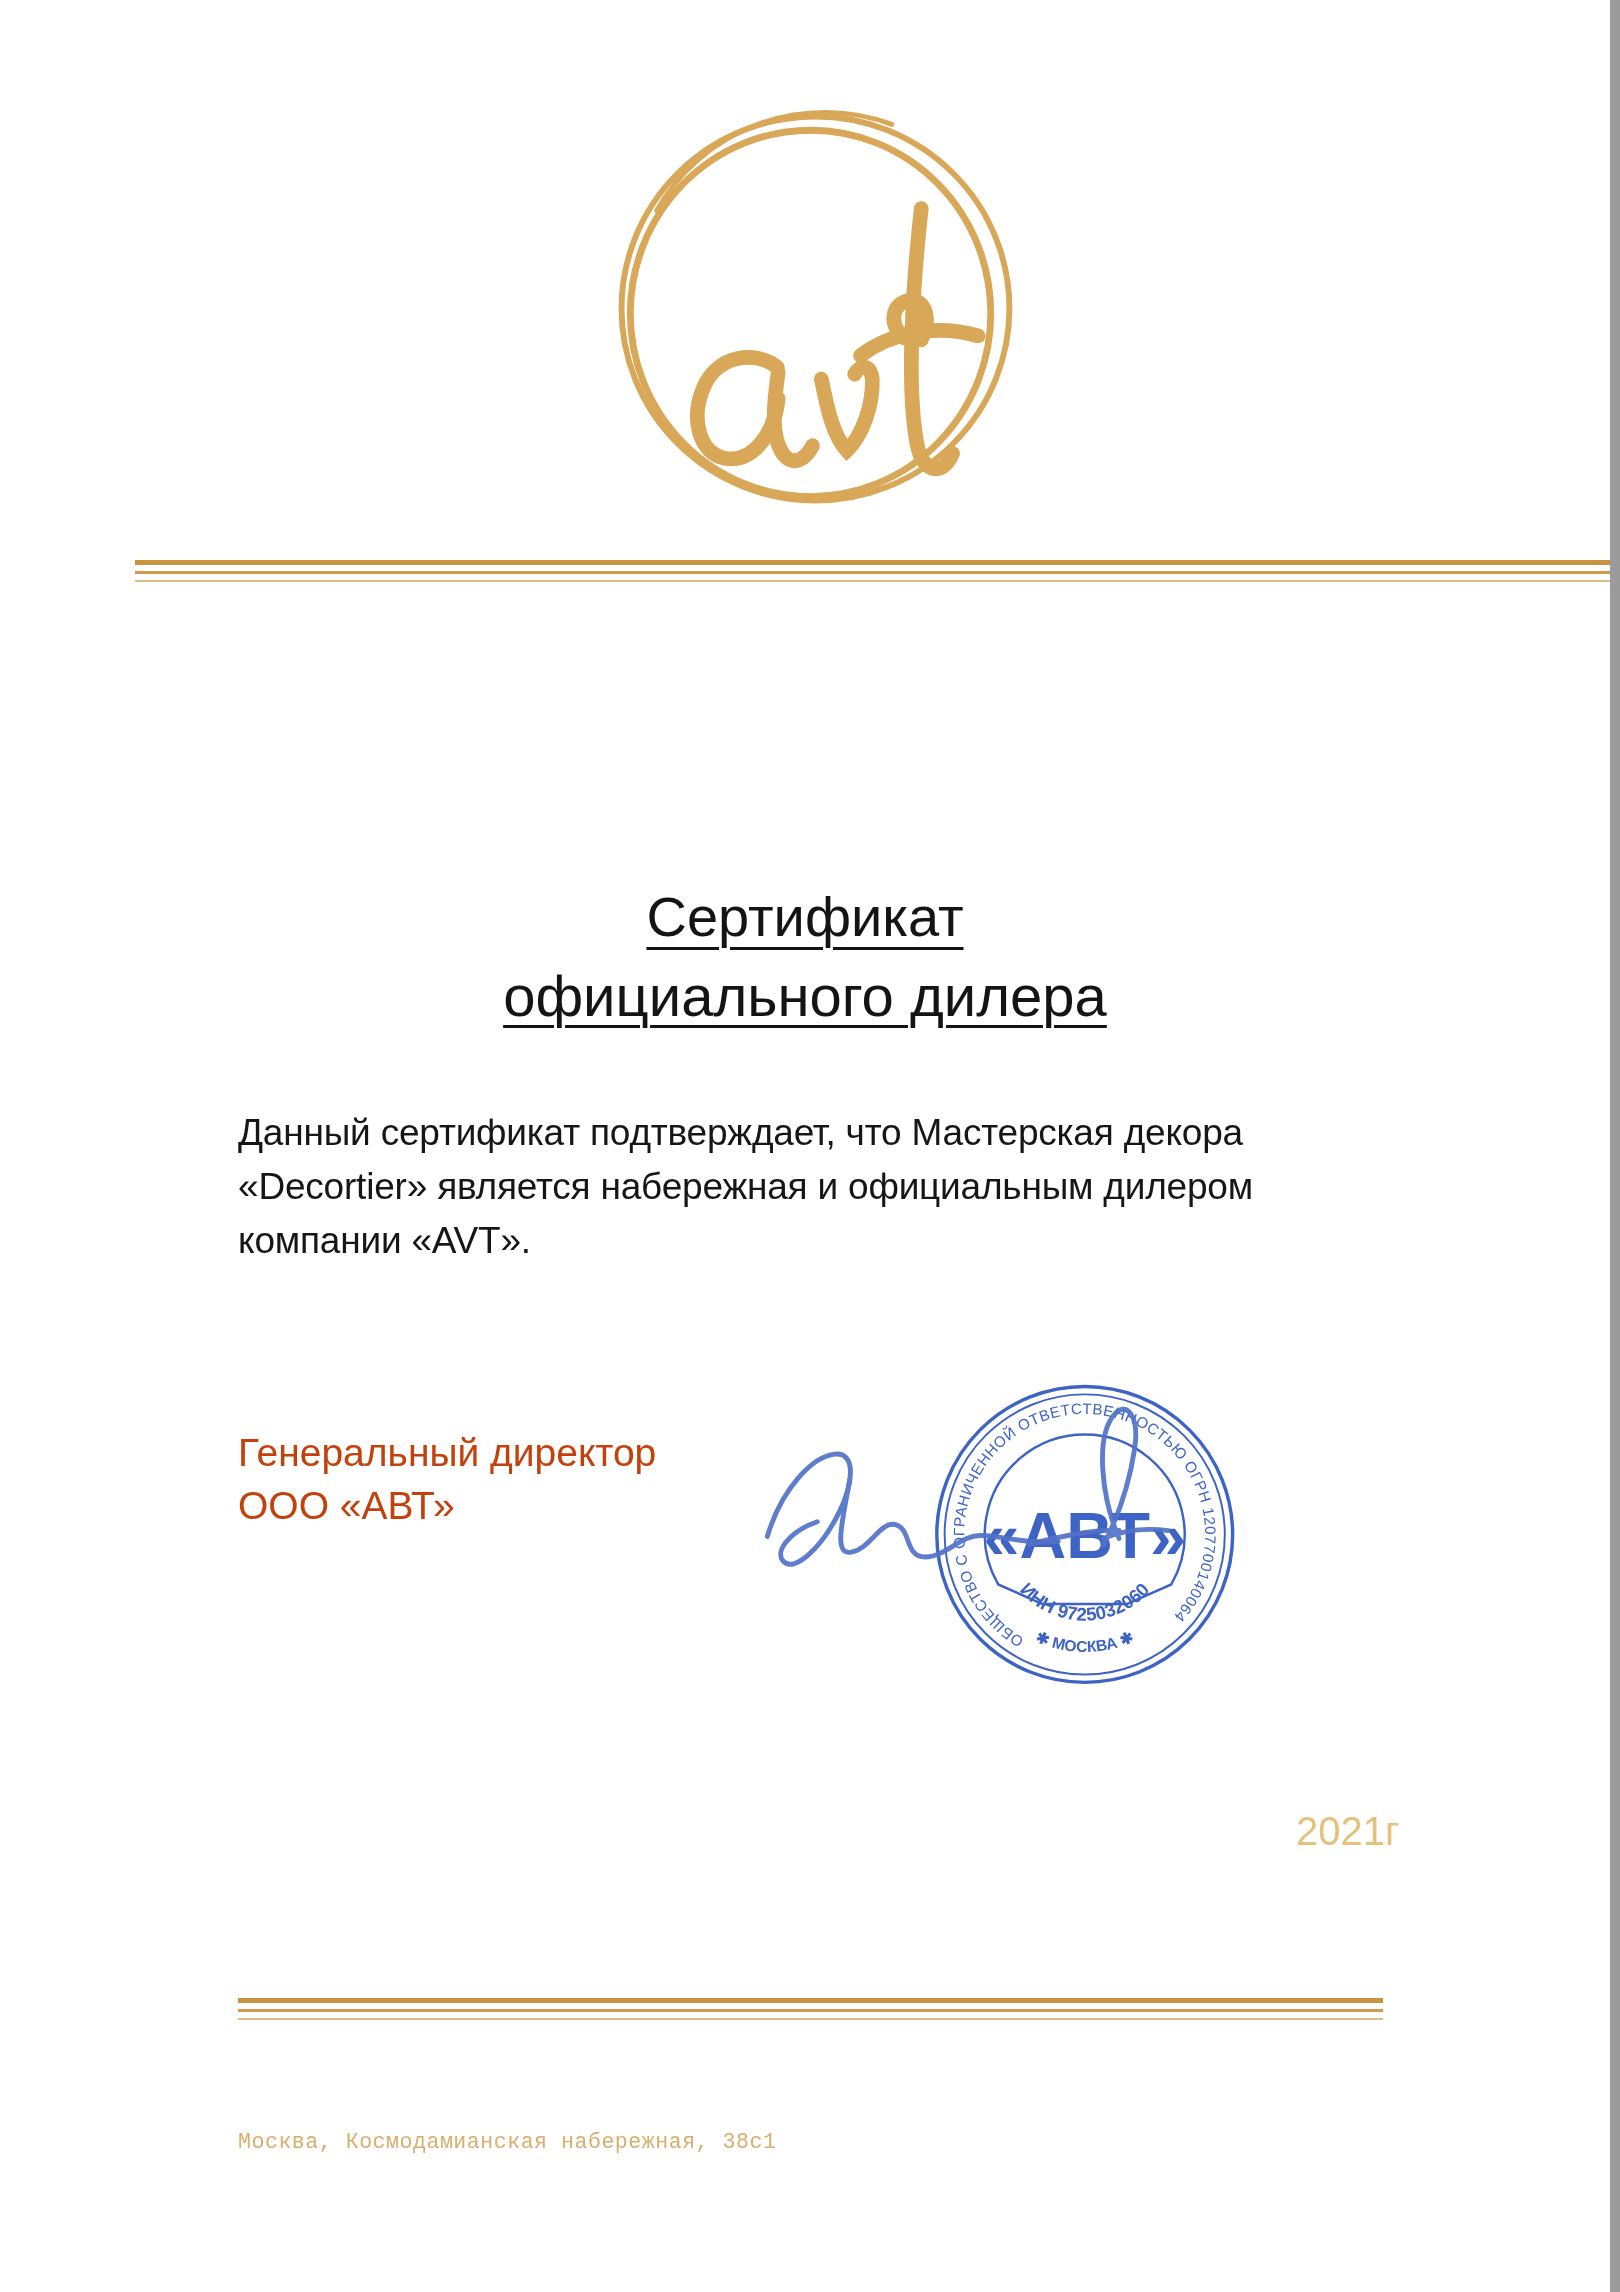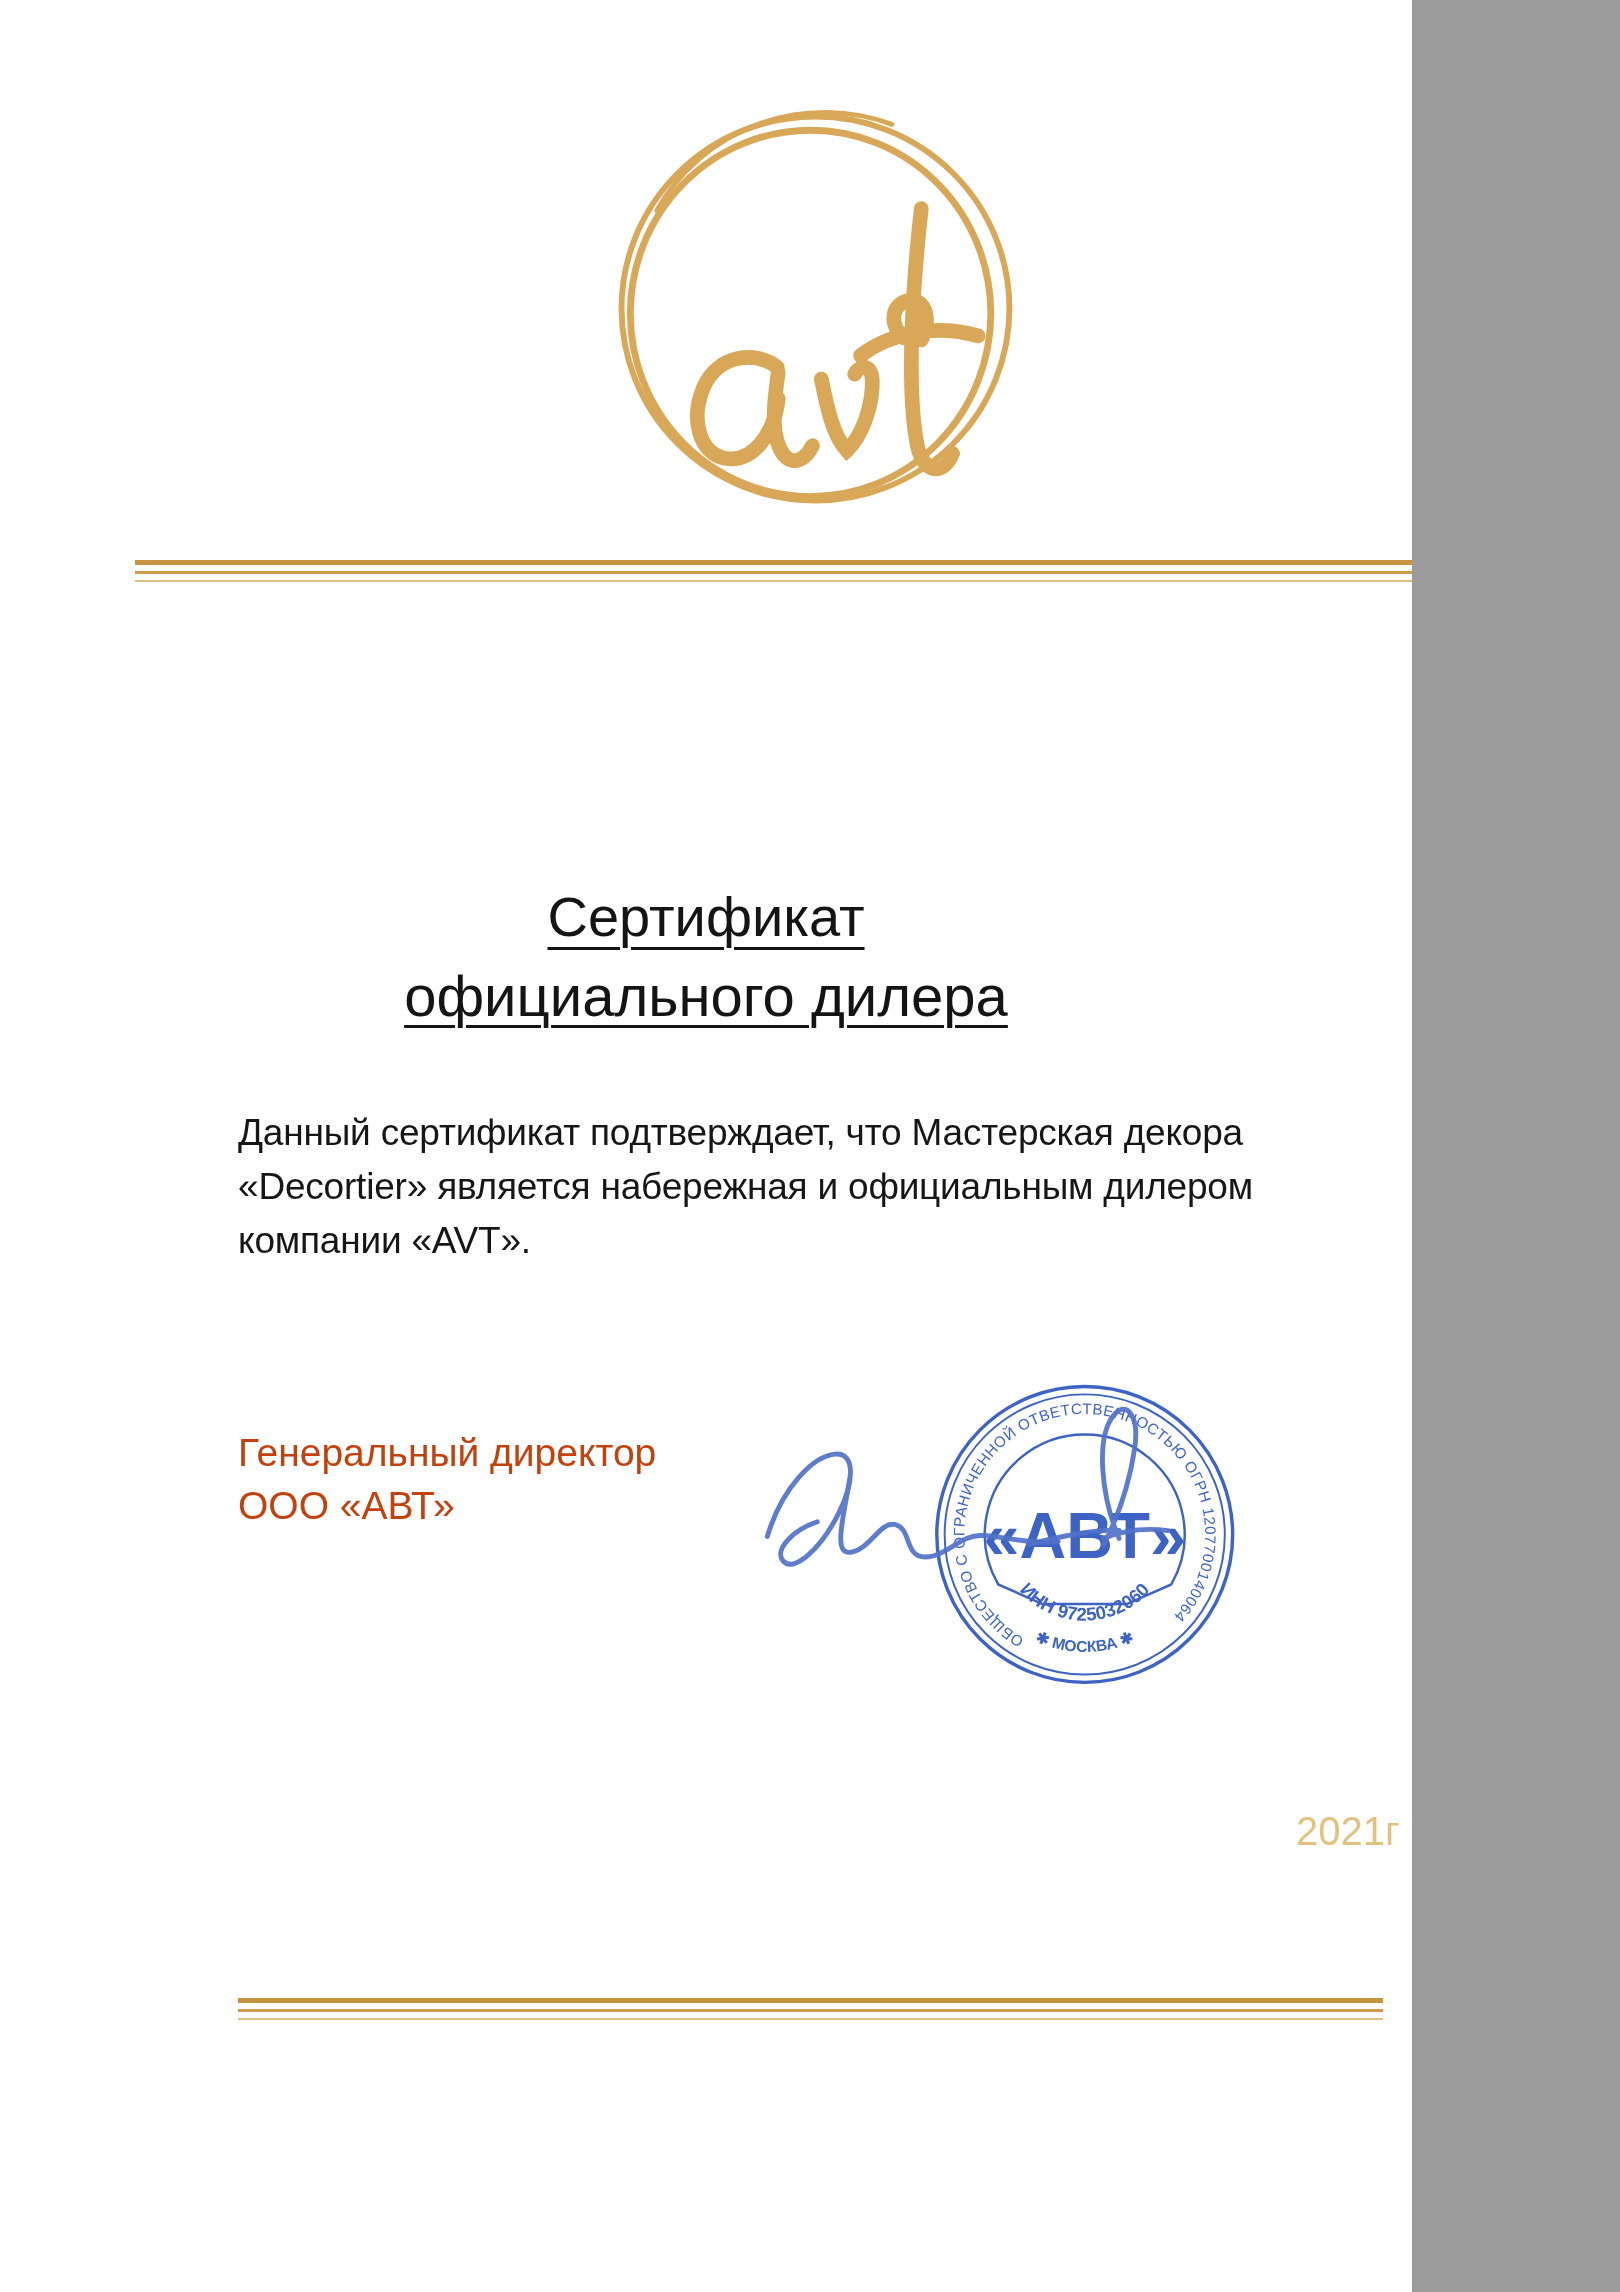--- a/index.html
+++ b/index.html
@@ -1,18 +1,18 @@
 <!DOCTYPE html>
 <html><head>
 <meta charset="utf-8">
 <style>
   html,body{margin:0;padding:0;background:#9b9b9b;}
   #page{
     position:relative;
-    width:1412px;height:2293px;
+    width:1610px;height:2293px;
     background:#ffffff;
     font-family:"Liberation Sans",sans-serif;
     overflow:hidden;
   }
   .abs{position:absolute;}
 
   
   .sep .l1{height:4.9px;background:#c9943f;}
   .sep .l2{height:2.9px;background:#cf9c4b;margin-top:5.9px;}
   .sep .l3{height:2px;background:#e0bd82;margin-top:5.9px;}
@@ -132,17 +132,18 @@
 
   <div class="abs year">2021г</div>
 
   <div class="abs sep" style="left:238px;top:1998px;width:1145px;">
     <div class="l1"></div>
     <div class="l2"></div>
     <div class="l3"></div>
   </div>
 
   <div class="abs footer">
+    <div>Москва, Космодамианская набережная, 38с1</div>
     
   </div>
 
 </div>
 
 
 </body></html>

